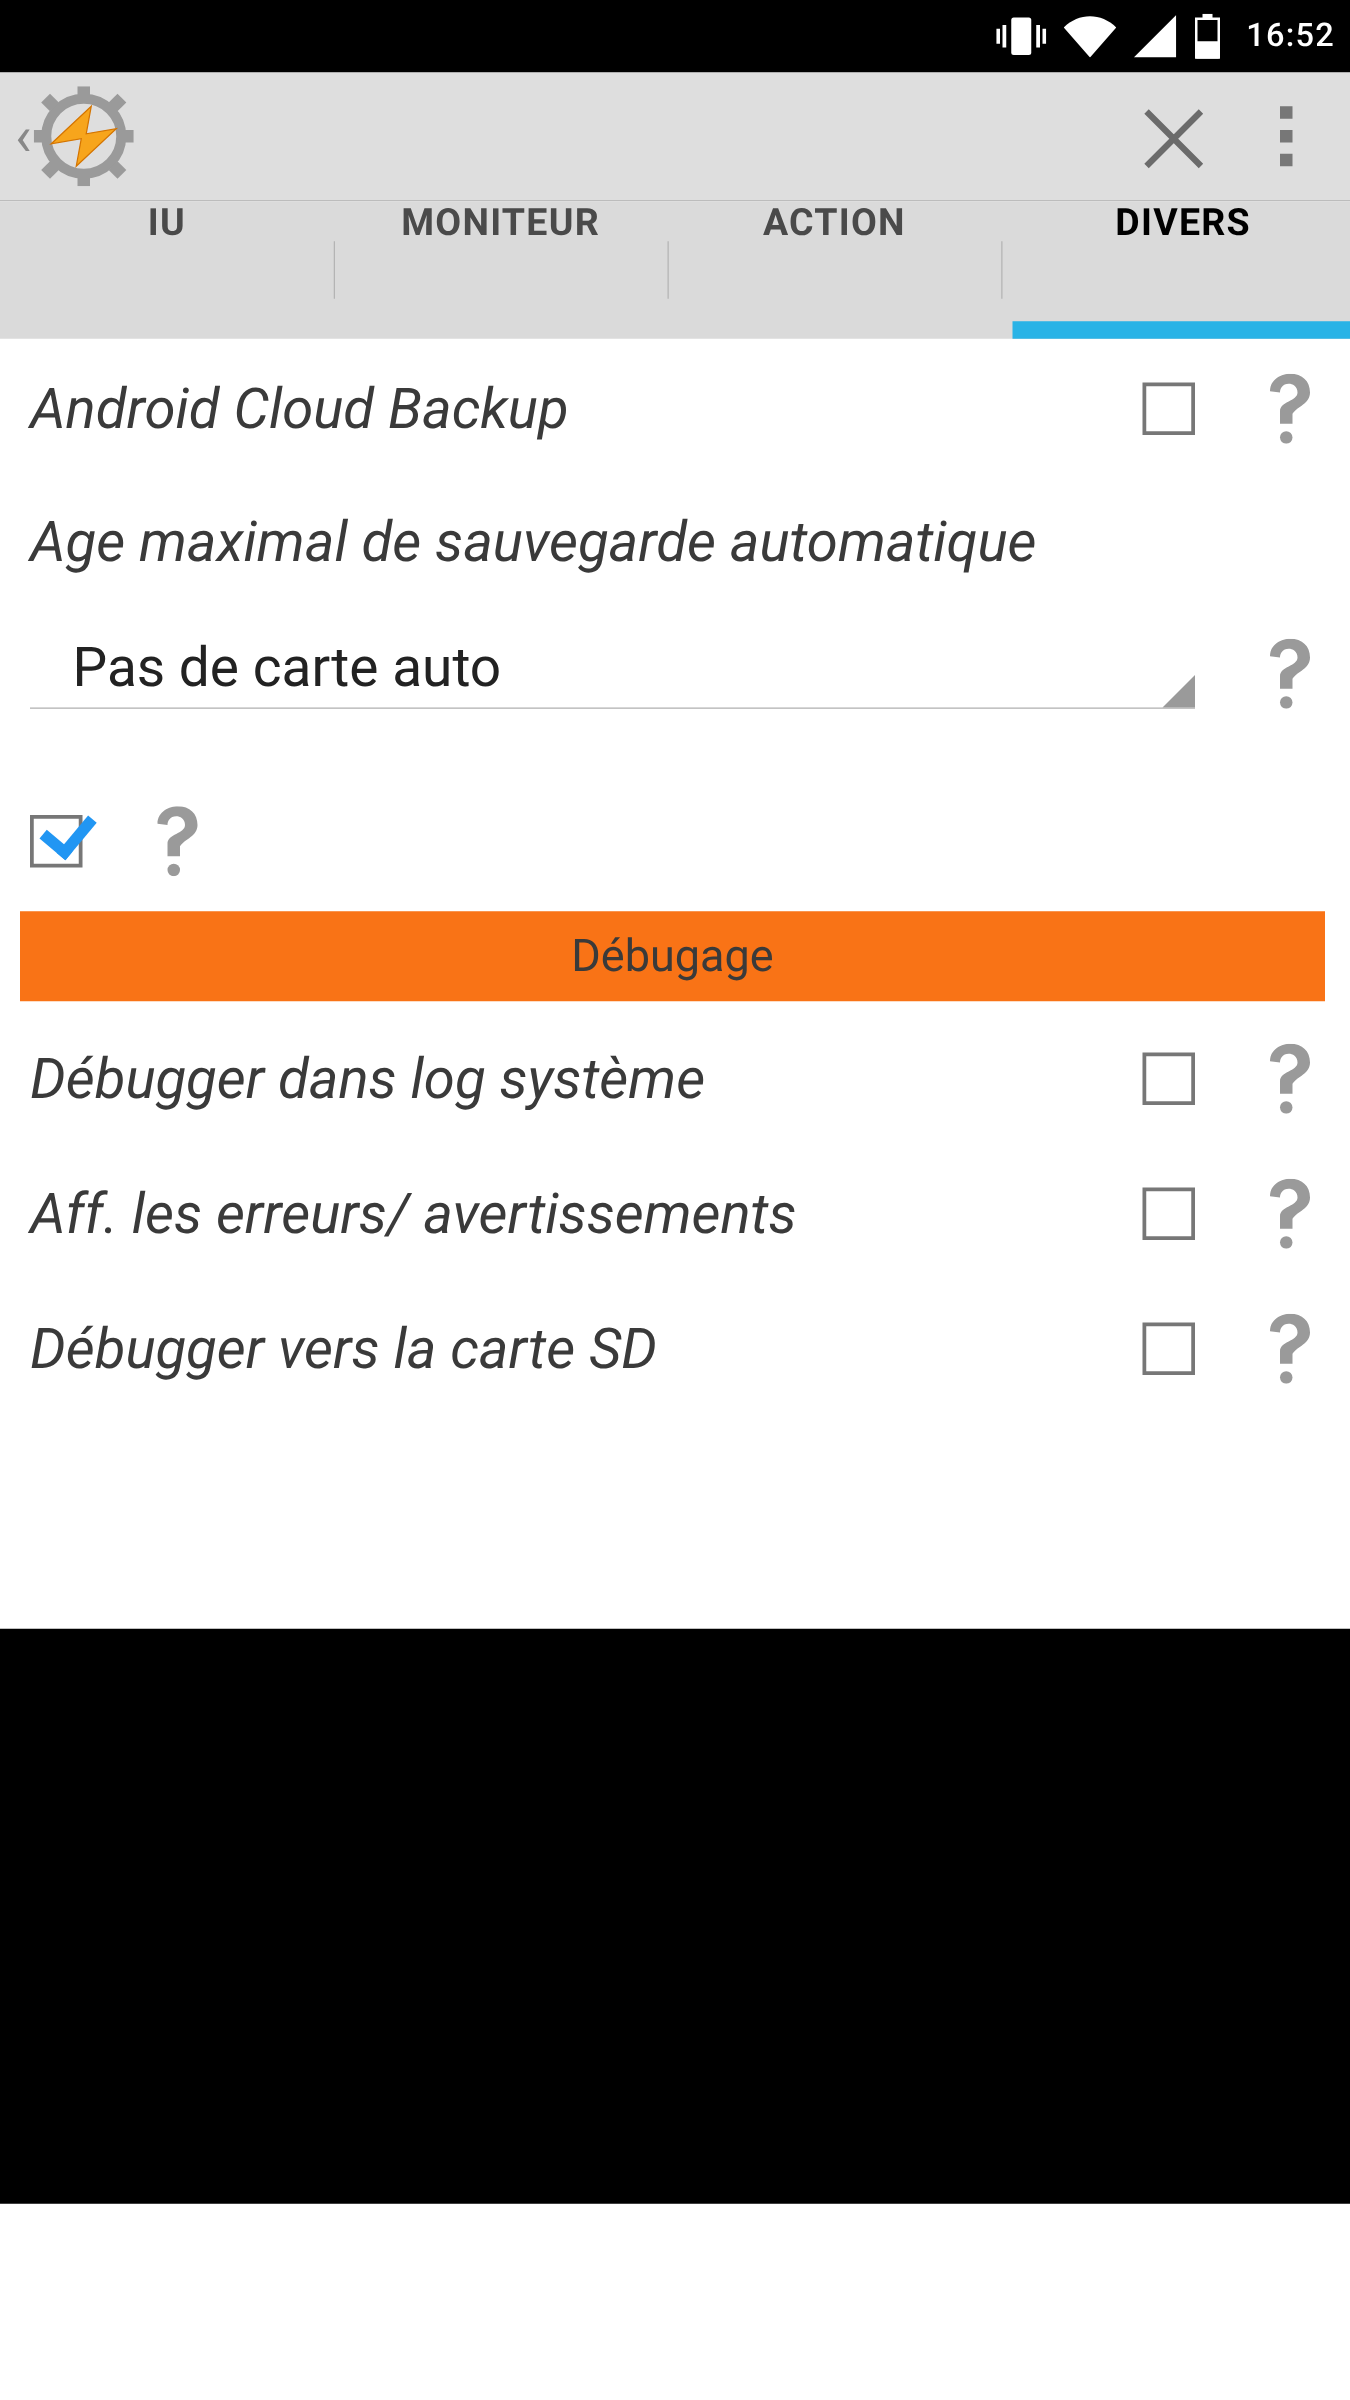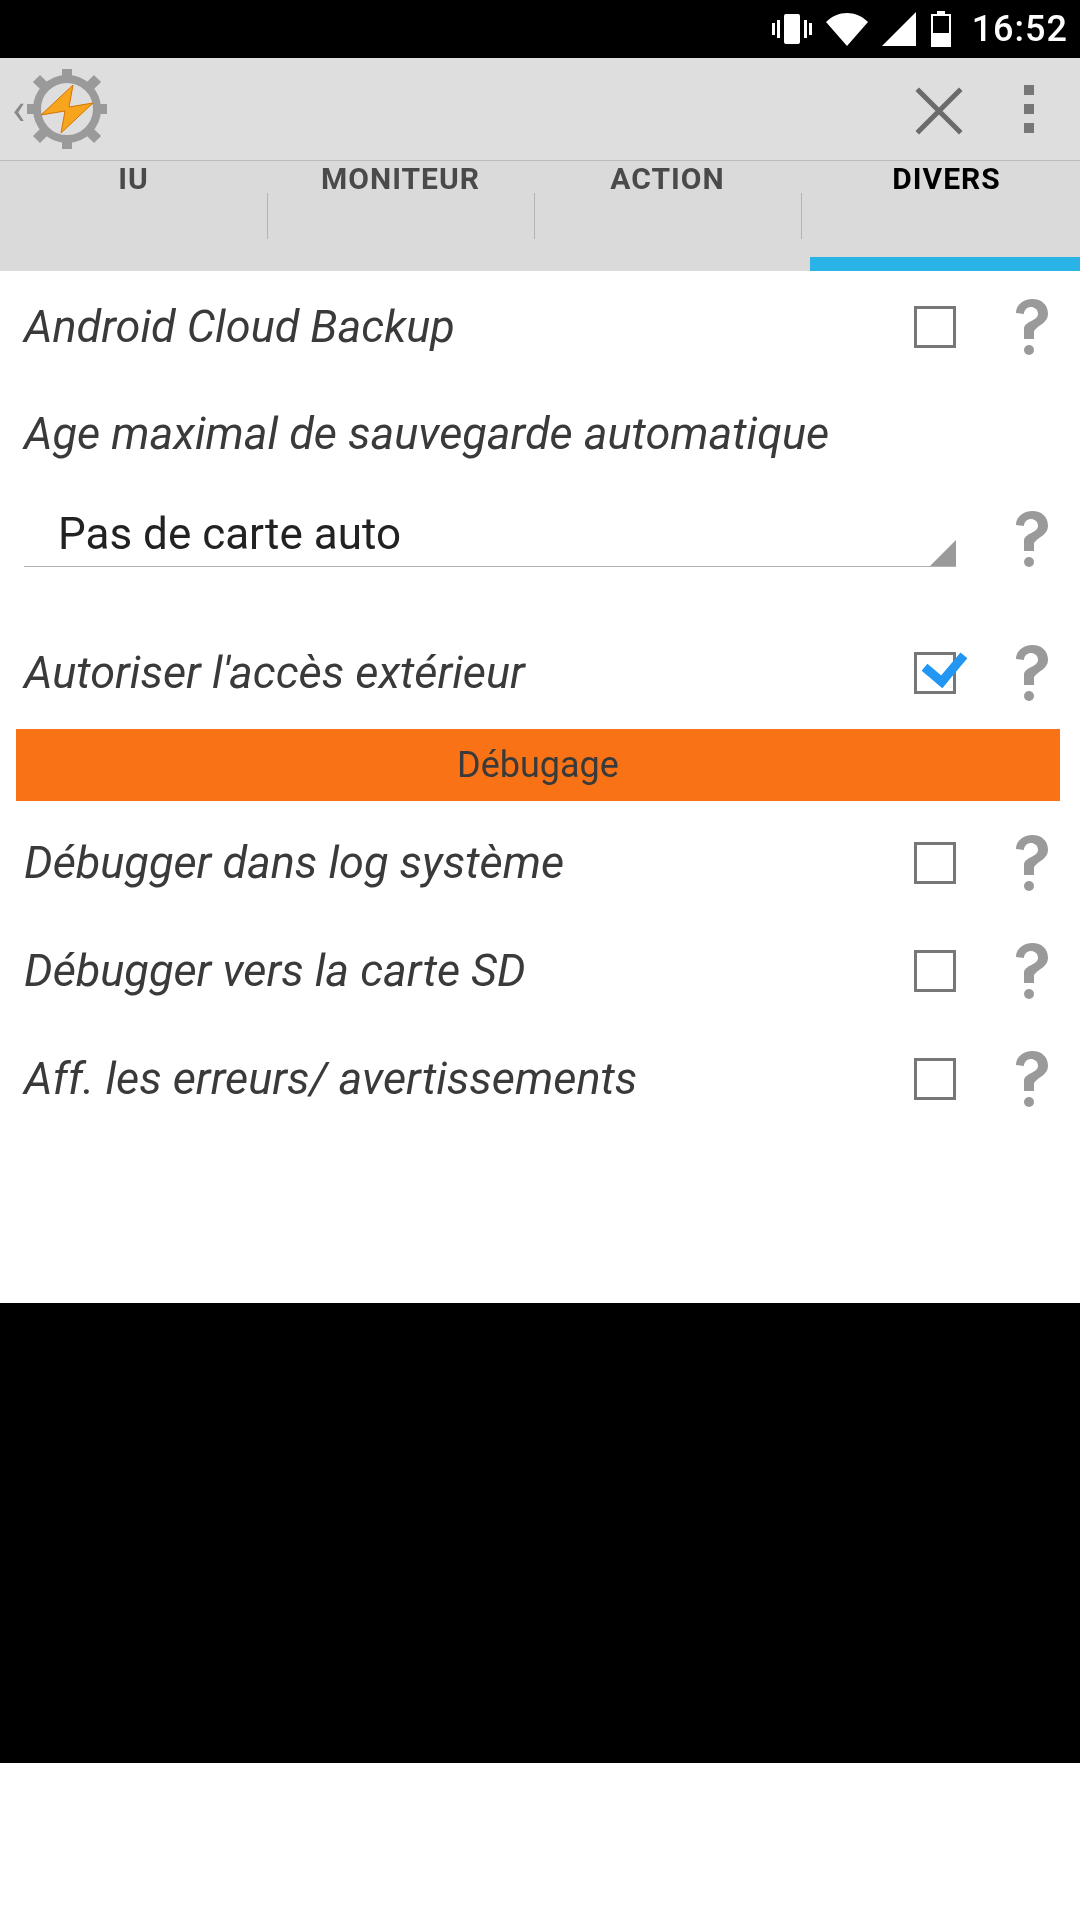--- a/index.html
+++ b/index.html
@@ -1,20 +1,20 @@
 <!DOCTYPE html>
 <html><head>
 <meta charset="utf-8">
 <style>
   * { box-sizing: border-box; margin: 0; padding: 0; }
   html, body { width: 1080px; height: 1920px; font-family: Roboto, Arial, sans-serif; background: #fff; overflow: hidden; }
 
   .status-bar { height: 58px; background: #000; color: #fff; display: flex; align-items: center; justify-content: flex-end; padding: 0 12px; gap: 14px; font-size: 34px; font-weight: 500; letter-spacing: 1px; }
   .status-bar .icon { display: inline-flex; align-items: center; justify-content: center; }
-  .clock { font-size: 36px; margin-left: 6px; }
+  .clock { font-size: 26px; margin-left: 6px; }
 
   .action-bar { height: 103px; background: #dedede; border-bottom: 1px solid #bcbcbc; display: flex; align-items: center; padding: 0 6px; }
   .back-chevron { color: #888; font-size: 44px; padding: 0 2px 0 6px; line-height: 1; }
   .app-logo { width: 80px; height: 80px; position: relative; }
   .action-bar .spacer { flex: 1; }
   .close-btn { width: 90px; height: 90px; display: flex; align-items: center; justify-content: center; padding-top: 4px; }
   .more-btn { width: 90px; height: 90px; display: flex; flex-direction: column; align-items: center; justify-content: center; gap: 9px; }
   .more-dot { width: 10px; height: 10px; background: #777; }
 
   .tabs { height: 110px; background: #dadada; display: flex; position: relative; }
@@ -153,21 +153,20 @@
             <path fill="#9a9a9a" d="M4 14 C4 4 14 0 20 0 C30 0 36 6 36 15 C36 24 26 26 22 32 L22 40 L12 40 L12 30 C12 22 26 22 26 15 C26 10 22 8 19 8 C14 8 12 12 12 15 Z"></path>
             <circle cx="17" cy="51" r="5" fill="#9a9a9a"></circle>
           </svg>
         </div>
     </div>
   </div>
 
   <div style="height:34px"></div>
 
   <div class="row">
-    <div class="row-label">Autoriser l'accès extérieur</div>
     <div class="checkbox checked"></div>
     <div class="help">
         <svg width="38" height="56" viewBox="0 0 38 56">
           <path fill="#9a9a9a" d="M4 14 C4 4 14 0 20 0 C30 0 36 6 36 15 C36 24 26 26 22 32 L22 40 L12 40 L12 30 C12 22 26 22 26 15 C26 10 22 8 19 8 C14 8 12 12 12 15 Z"></path>
           <circle cx="17" cy="51" r="5" fill="#9a9a9a"></circle>
         </svg>
       </div>
   </div>
 
 
@@ -178,32 +177,32 @@
     <div class="checkbox"></div>
     <div class="help">
         <svg width="38" height="56" viewBox="0 0 38 56">
           <path fill="#9a9a9a" d="M4 14 C4 4 14 0 20 0 C30 0 36 6 36 15 C36 24 26 26 22 32 L22 40 L12 40 L12 30 C12 22 26 22 26 15 C26 10 22 8 19 8 C14 8 12 12 12 15 Z"></path>
           <circle cx="17" cy="51" r="5" fill="#9a9a9a"></circle>
         </svg>
       </div>
   </div>
 
   <div class="row">
+    <div class="row-label">Aff. les erreurs/ avertissements</div>
+    <div class="checkbox"></div>
+    <div class="help">
+        <svg width="38" height="56" viewBox="0 0 38 56">
+          <path fill="#9a9a9a" d="M4 14 C4 4 14 0 20 0 C30 0 36 6 36 15 C36 24 26 26 22 32 L22 40 L12 40 L12 30 C12 22 26 22 26 15 C26 10 22 8 19 8 C14 8 12 12 12 15 Z"></path>
+          <circle cx="17" cy="51" r="5" fill="#9a9a9a"></circle>
+        </svg>
+      </div>
+  </div>
+
+  <div class="row">
     <div class="row-label">Débugger vers la carte SD</div>
-    <div class="checkbox"></div>
-    <div class="help">
-        <svg width="38" height="56" viewBox="0 0 38 56">
-          <path fill="#9a9a9a" d="M4 14 C4 4 14 0 20 0 C30 0 36 6 36 15 C36 24 26 26 22 32 L22 40 L12 40 L12 30 C12 22 26 22 26 15 C26 10 22 8 19 8 C14 8 12 12 12 15 Z"></path>
-          <circle cx="17" cy="51" r="5" fill="#9a9a9a"></circle>
-        </svg>
-      </div>
-  </div>
-
-  <div class="row">
-    <div class="row-label">Aff. les erreurs/ avertissements</div>
     <div class="checkbox"></div>
     <div class="help">
         <svg width="38" height="56" viewBox="0 0 38 56">
           <path fill="#9a9a9a" d="M4 14 C4 4 14 0 20 0 C30 0 36 6 36 15 C36 24 26 26 22 32 L22 40 L12 40 L12 30 C12 22 26 22 26 15 C26 10 22 8 19 8 C14 8 12 12 12 15 Z"></path>
           <circle cx="17" cy="51" r="5" fill="#9a9a9a"></circle>
         </svg>
       </div>
   </div>
 
   <div style="height:170px"></div>

